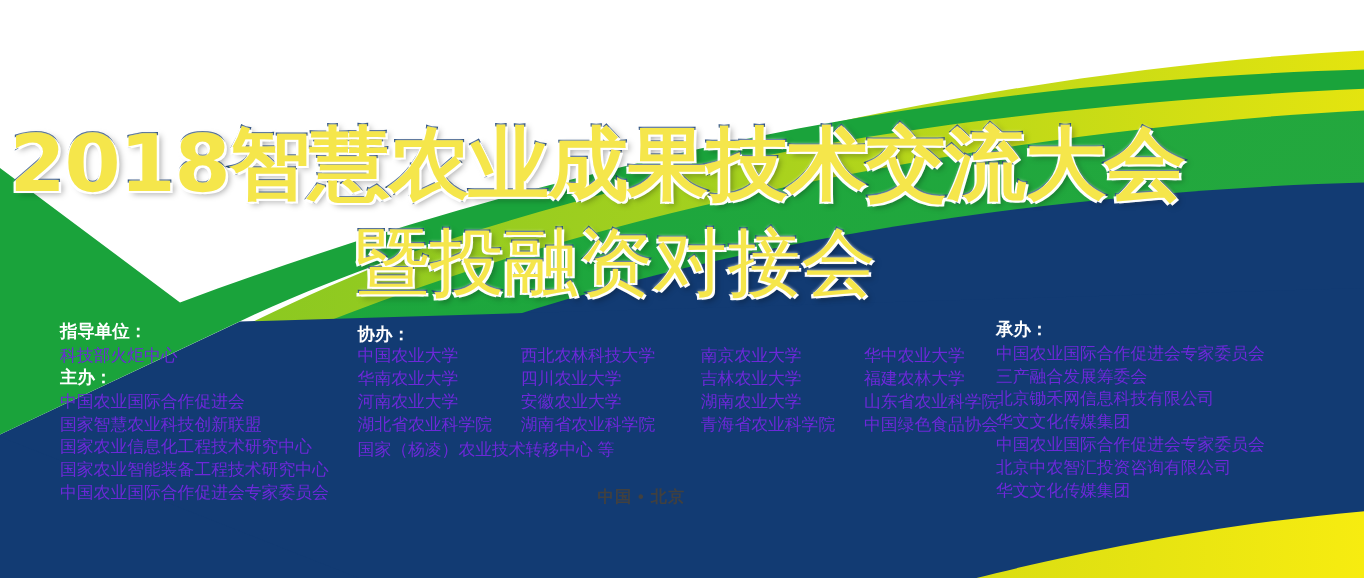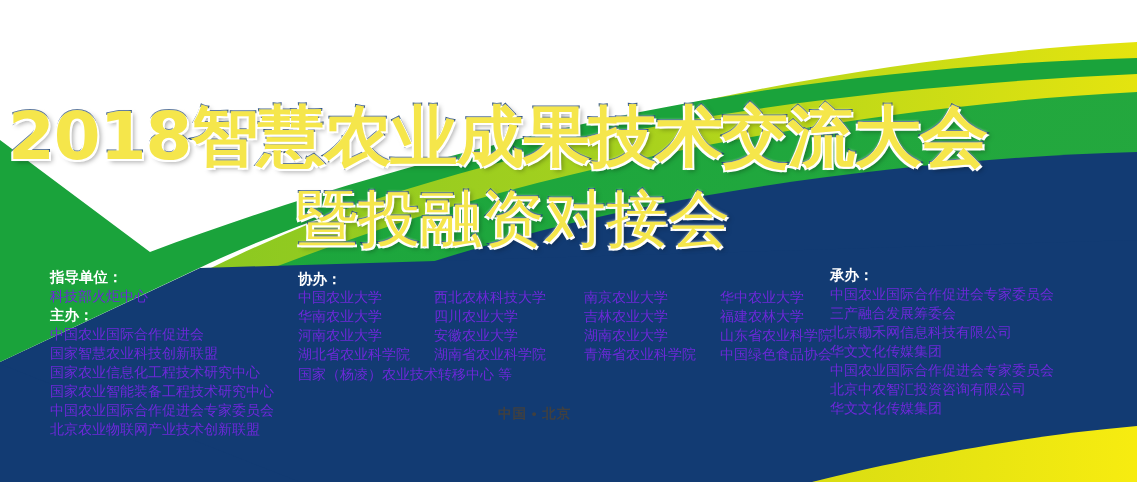--- a/index.html
+++ b/index.html
@@ -170,21 +170,20 @@
       <div class="hd">指导单位：</div>
       <div class="ln">科技部火炬中心</div>
 
       <div class="hd">主办：</div>
       <div class="ln">中国农业国际合作促进会</div>
       <div class="ln">国家智慧农业科技创新联盟</div>
       <div class="ln">国家农业信息化工程技术研究中心</div>
       <div class="ln">国家农业智能装备工程技术研究中心</div>
 
       <div class="ln">中国农业国际合作促进会专家委员会</div>
-      <div class="ln">北京农业物联网产业技术创新联盟</div>
     </div>
 
     <div class="col" id="col-cohost">
       <div class="hd">协办：</div>
 
       <div class="grid-row">
         <div class="ln">中国农业大学</div>
         <div class="ln wide">西北农林科技大学</div>
         <div class="ln">南京农业大学</div>
         <div class="ln last">华中农业大学</div>

